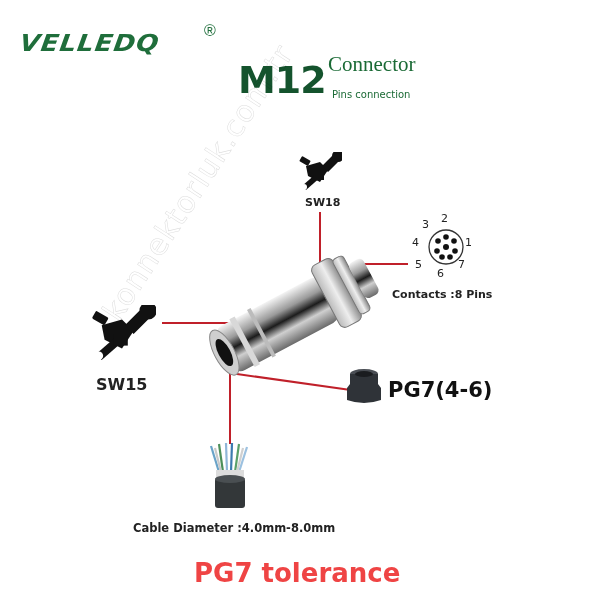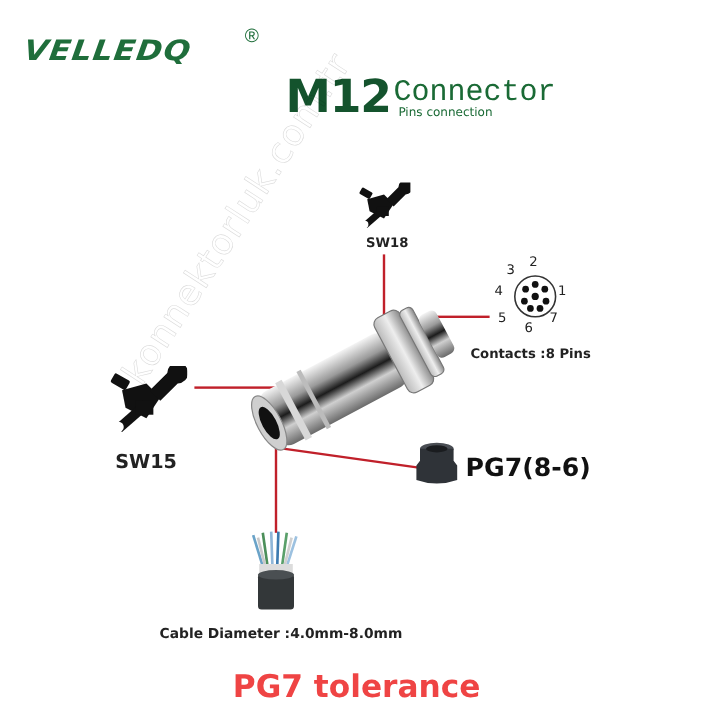--- a/index.html
+++ b/index.html
@@ -7,21 +7,21 @@
   body { position: relative; font-family: "Liberation Sans", "DejaVu Sans", sans-serif; color: #111; }
   .abs { position: absolute; }
 
   
   .brand { left: 20px; top: 28px; font-family: "DejaVu Sans", sans-serif; font-weight: bold; font-style: italic;
            font-size: 26px; letter-spacing: 1px; color: #1f6e3b; transform: skewX(-8deg) scaleY(0.9); }
   .reg { left: 204px; top: 22px; font-size: 16px; color: #1f6e3b; }
 
   
   .title-big { left: 238px; top: 58px; font-family: "DejaVu Sans", sans-serif; font-weight: bold; font-size: 38px; color: #14532d; letter-spacing: -1px; }
-  .title-word { left: 328px; top: 62px; font-family: Liberation Mono, monospace; font-size: 25px; color: #1a6a35; }
+  .title-word { left: 328px; top: 52px; font-family: Liberation Serif, serif; font-size: 21px; color: #1a6a35; }
   .title-sub { left: 332px; top: 89px; font-family: "DejaVu Sans", sans-serif; font-size: 10px; color: #1a6a35; }
 
   
   .watermark { left: 110px; top: 300px; transform: rotate(-57deg); transform-origin: left center;
                font-family: "DejaVu Sans", sans-serif; font-size: 30px; color: rgba(0,0,0,0.18);
                -webkit-text-stroke: 0.5px rgba(0,0,0,0.15); color: transparent; white-space: nowrap; letter-spacing: 1px; }
 
   .label-sm { font-family: "DejaVu Sans", sans-serif; font-weight: bold; font-size: 11px; color: #222; }
   .label-pg { font-family: "DejaVu Sans", sans-serif; font-weight: bold; font-size: 21px; color: #111; }
   .label-footer { font-family: "DejaVu Sans", sans-serif; font-weight: bold; font-size: 26px; color: #ef4444; }
@@ -111,21 +111,21 @@
   <span class="abs" style="left:25px;top:55px;">6</span>
   <span class="abs" style="left:46px;top:46px;">7</span>
 </div>
 <div class="abs label-sm" style="left:392px;top:288px;">Contacts :8 Pins</div>
 
 <svg class="abs" style="left:344px;top:366px;" width="40" height="40" viewBox="0 0 40 40">
   <ellipse cx="20" cy="8" rx="14" ry="5" fill="#4a4e54"></ellipse>
   <path d="M6 8 L6 18 L3 22 L3 34 Q20 40 37 34 L37 22 L34 18 L34 8 Z" fill="#2f3338"></path>
   <ellipse cx="20" cy="8" rx="9" ry="3" fill="#1a1c1f"></ellipse>
 </svg>
-<div class="abs label-pg" style="left:388px;top:378px;">PG7(8-6)</div>
+<div class="abs label-pg" style="left:388px;top:378px;">PG7(4-6)</div>
 
 <svg class="abs" style="left:207px;top:442px;" width="46" height="68" viewBox="0 0 46 68">
   <g stroke-width="2.2" fill="none">
     <path d="M12 30 L4 4" stroke="#6aa3c8"></path>
       <path d="M16 30 L12 2" stroke="#4c8f5a"></path>
     <path d="M20 30 L19 1" stroke="#8fb6d8"></path>
       <path d="M24 30 L25 1" stroke="#3d7bb0"></path>
     <path d="M28 30 L32 2" stroke="#5aa06a"></path>
       <path d="M32 30 L40 5" stroke="#9cc1e0"></path>
     <path d="M14 30 L8 6" stroke="#c9c9c9"></path>

